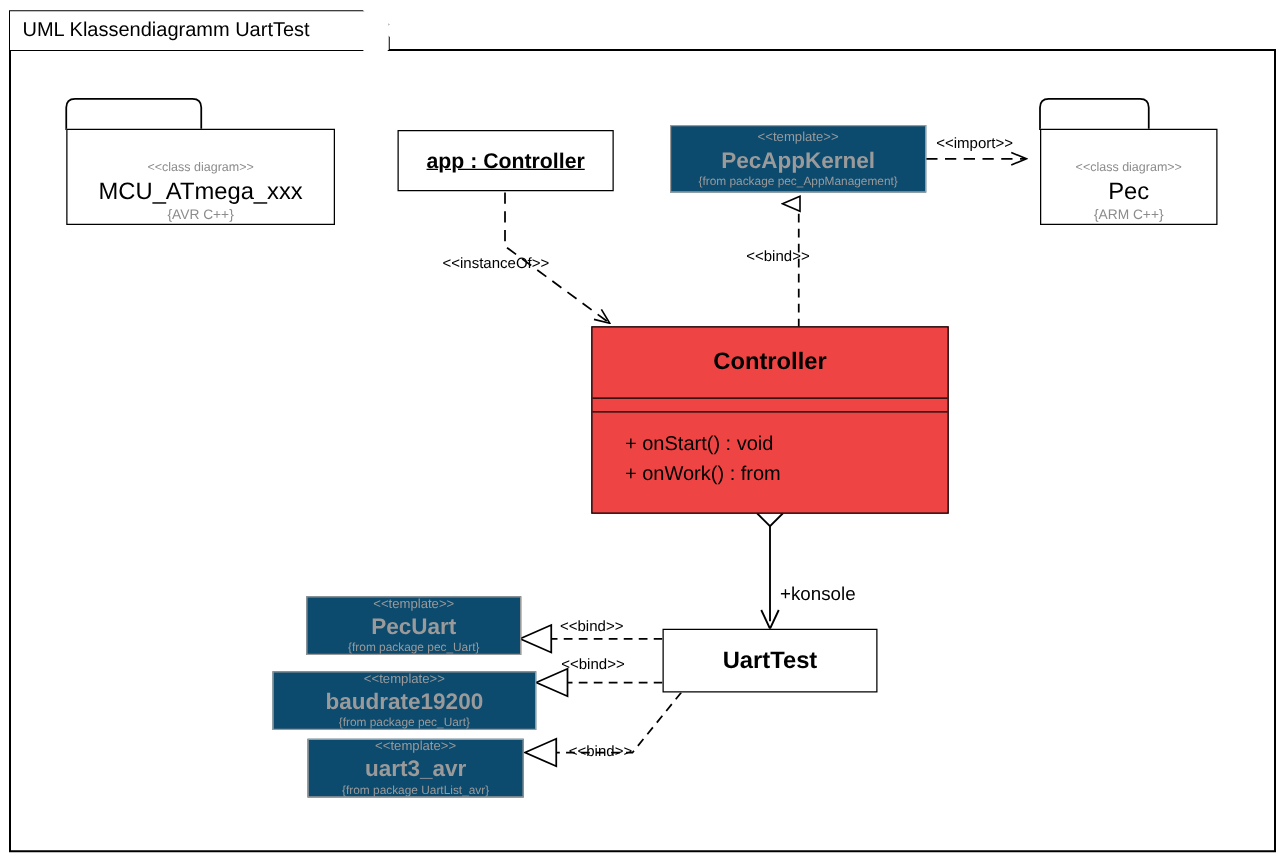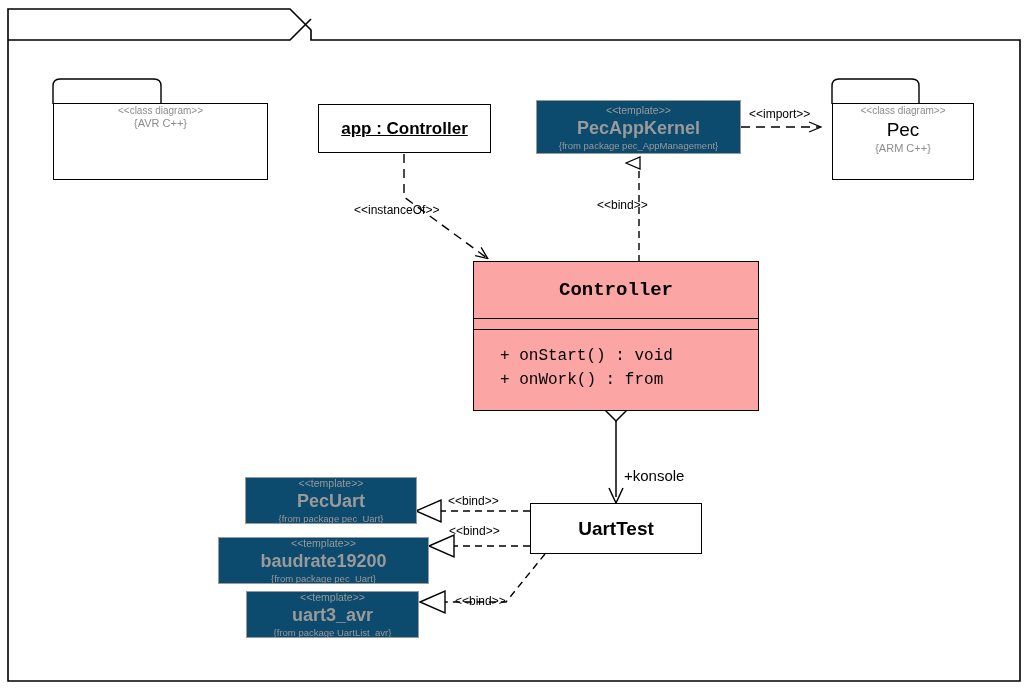--- a/index.html
+++ b/index.html
@@ -49,21 +49,21 @@
   }
   .pkg-body {
     position: absolute;
     left: 0;
     box-sizing: border-box;
     border: 1px solid #000000;
     background: #ffffff;
     display: flex;
     flex-direction: column;
     align-items: center;
-    justify-content: flex-start;
+    justify-content: flex-end;
   }
   .pkg-stereo {
     font-size: 10px;
     color: #8c8c8c;
     line-height: 13px;
   }
   .pkg-name {
     font-size: 19px;
     color: #000000;
     line-height: 25px;
@@ -114,22 +114,21 @@
   .tmpl-from {
     font-size: 9.5px;
     color: #9a9a9a;
     line-height: 13px;
   }
   
   .classbox {
     position: absolute;
     box-sizing: border-box;
     border: 1.6px solid #000000;
-    background: #fca5a5;
-    font-family: Liberation Mono, monospace;
+    background: #ef4444;
   }
   .cls-name-cmp {
     height: 57px;
     display: flex;
     align-items: center;
     justify-content: center;
     border-bottom: 1.6px solid #000000;
     box-sizing: border-box;
   }
   .cls-name {
@@ -220,24 +219,26 @@
     <line x1="530" y1="511" x2="441" y2="511" stroke="#000000" stroke-width="1.4" stroke-dasharray="7,5"></line>
     <path d="M416,511 L441,500 L441,522 Z" fill="#ffffff" stroke="#000000" stroke-width="1.4"></path>
 
     <line x1="530" y1="546" x2="454" y2="546" stroke="#000000" stroke-width="1.4" stroke-dasharray="7,5"></line>
     <path d="M429,546 L454,535 L454,557 Z" fill="#ffffff" stroke="#000000" stroke-width="1.4"></path>
 
     <path d="M545,554 L506,602 L445,602" fill="none" stroke="#000000" stroke-width="1.4" stroke-dasharray="7,5"></path>
     <path d="M420,602 L445,591 L445,613 Z" fill="#ffffff" stroke="#000000" stroke-width="1.4"></path>
   </svg>
 
+  <div class="frame-title">UML Klassendiagramm UartTest</div>
 
   <div class="package">
     <div class="pkg-body" style="left:53px; top:103px; width:215px; height:77px;">
       <div class="pkg-stereo">&lt;&lt;class diagram&gt;&gt;</div>
+      <div class="pkg-name">MCU_ATmega_xxx</div>
       <div class="pkg-lang">{AVR C++}</div>
     </div>
   </div>
 
   <div class="package">
     <div class="pkg-body" style="left:832px; top:103px; width:142px; height:77px;">
       <div class="pkg-stereo">&lt;&lt;class diagram&gt;&gt;</div>
       <div class="pkg-name">Pec</div>
       <div class="pkg-lang">{ARM C++}</div>
     </div>

